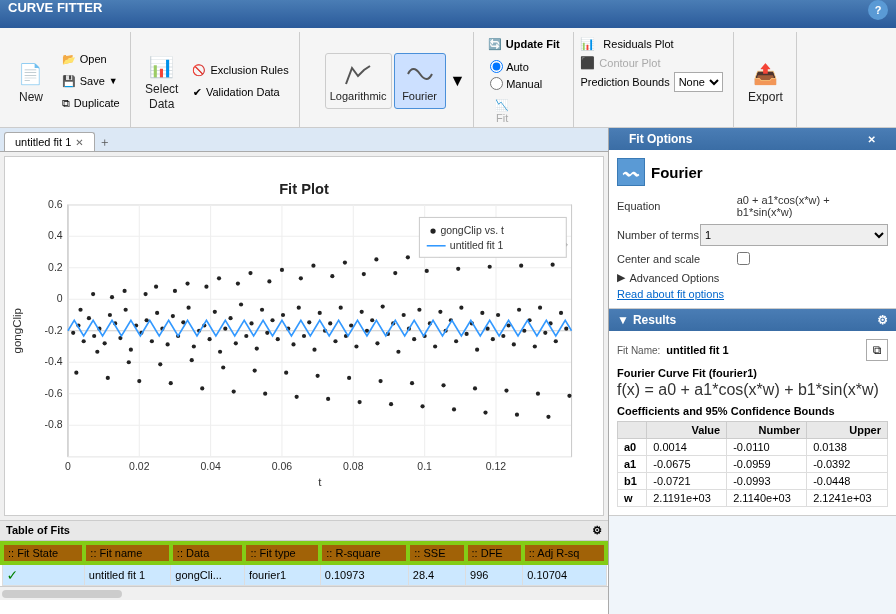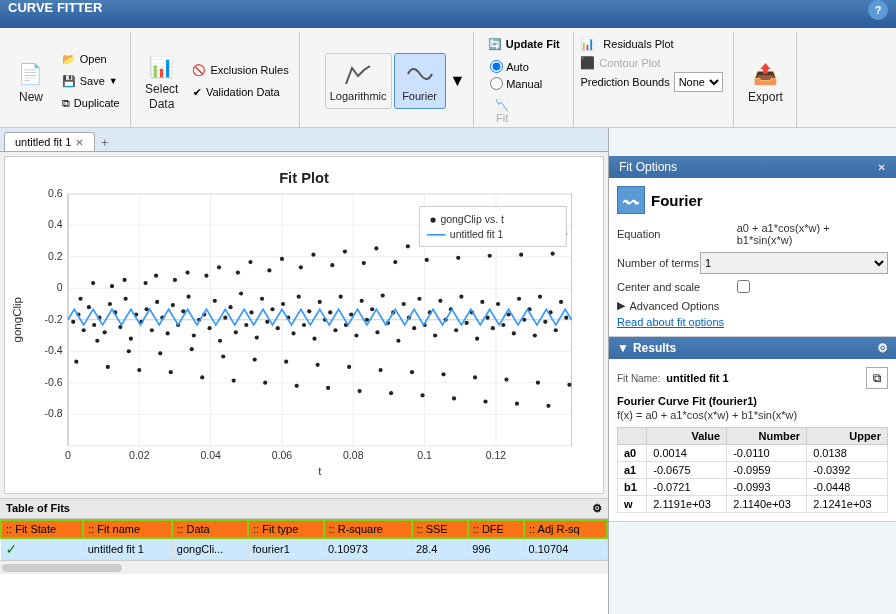--- a/index.html
+++ b/index.html
@@ -181,41 +181,41 @@
     #plot-area {
       flex: 1;
       position: relative;
       background: white;
       margin: 4px;
       border: 1px solid #ccc;
     }
 
     
     #table-of-fits {
-      height: 116px;
+      height: 94px;
       border-top: 1px solid #ccc;
       background: white;
     }
     #tof-header {
       background: #e8e8e8;
       padding: 3px 6px;
       font-size: 11px;
       font-weight: bold;
       border-bottom: 1px solid #ccc;
       display: flex;
       justify-content: space-between;
     }
     #tof-table {
       width: 100%;
       border-collapse: collapse;
       font-size: 11px;
     }
     #tof-table th {
-      background: #f97316;
-      border: 2px solid #84cc16;
+      background: #a16207;
+      border: 4px solid #84cc16;
       padding: 2px 4px;
       text-align: left;
       font-weight: normal;
       cursor: pointer;
       white-space: nowrap;
     }
     #tof-table td {
       border: 1px solid #ddd;
       padding: 2px 4px;
       white-space: nowrap;
@@ -232,27 +232,26 @@
       overflow-y: auto;
     }
 
     .panel-section {
       border-bottom: 1px solid #ccc;
     }
 
     .panel-header {
       background: linear-gradient(to bottom, #4a7db5, #3a6da5);
       color: white;
-      padding: 4px 10px;
+      padding: 4px 20px;
       font-size: 12px;
-      font-weight: normal;
+      font-weight: bold;
       display: flex;
       align-items: center;
       justify-content: space-between;
-      margin-top: 28px;
     }
 
     .panel-body {
       padding: 8px;
       background: white;
     }
 
     .fit-options-icon {
       width: 28px; height: 28px;
       background: #5a9ad5;
@@ -350,21 +349,21 @@
       font-size: 12px;
       margin-left: auto;
     }
 
     .results-title {
       font-size: 11px;
       font-weight: bold;
       margin-bottom: 2px;
     }
     .results-eq {
-      font-size: 11px;
+      font-size: 16px;
       color: #333;
       margin-bottom: 6px;
     }
 
     .coeff-title {
       font-size: 11px;
       font-weight: bold;
       margin-bottom: 4px;
     }
 
@@ -872,20 +871,21 @@
       <div class="panel-body">
         <div class="fit-name-row">
           <span class="fit-name-label">Fit Name:</span>
           <span class="fit-name-value">untitled fit 1</span>
           <div class="copy-btn">⧉</div>
         </div>
 
         <div class="results-title">Fourier Curve Fit (fourier1)</div>
         <div class="results-eq">f(x) = a0 + a1*cos(x*w) + b1*sin(x*w)</div>
 
+        <div class="coeff-title">Coefficients and 95% Confidence Bounds</div>
 
         <table class="coeff-table">
           <thead>
             <tr>
               <th></th>
               <th>Value</th>
               <th>Number</th>
               <th>Upper</th>
             </tr>
           </thead>

